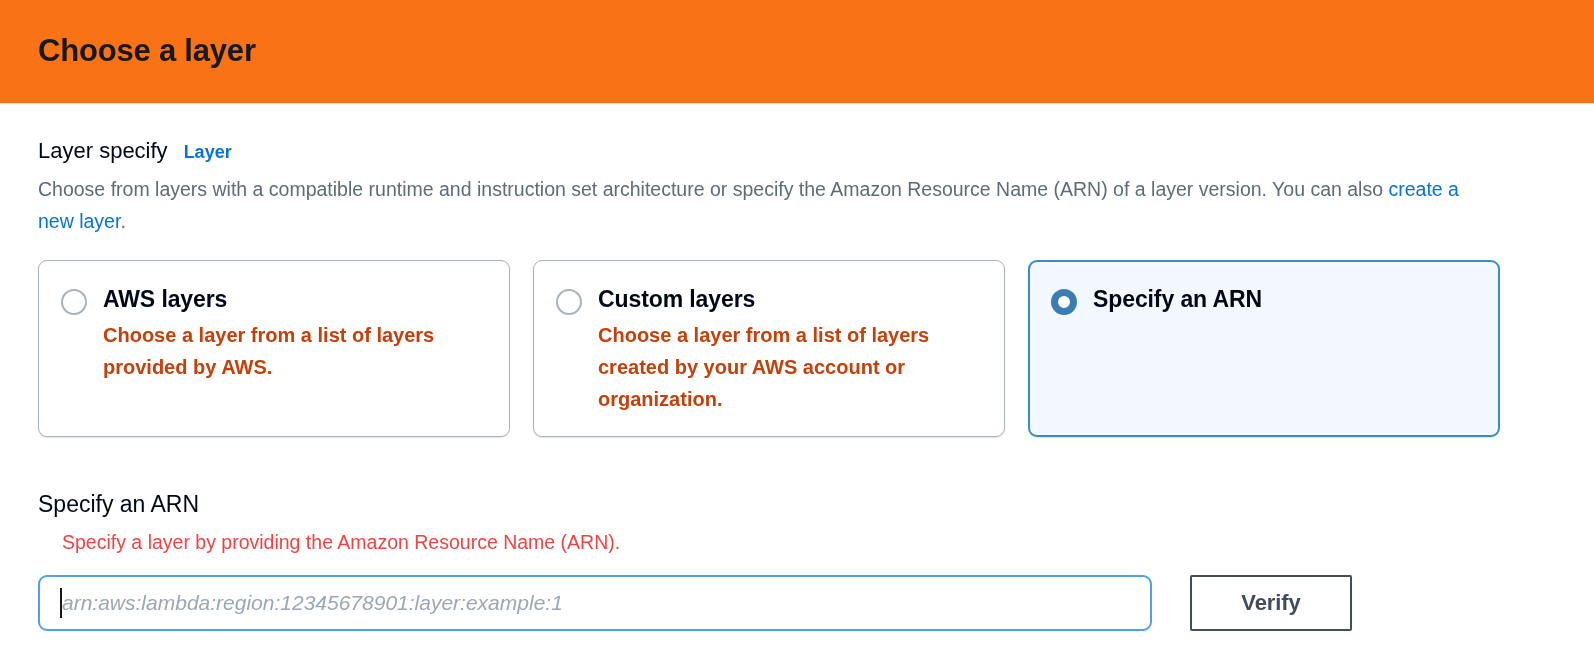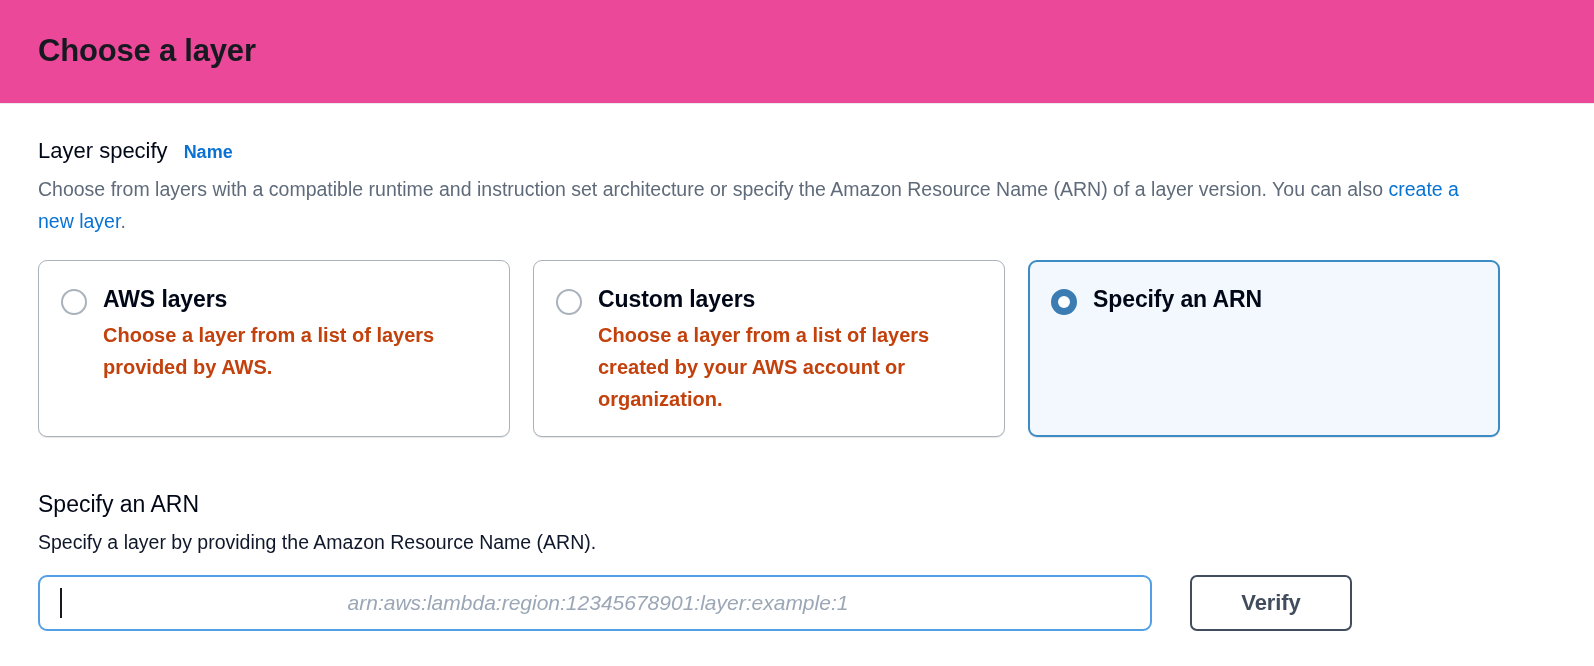--- a/index.html
+++ b/index.html
@@ -19,21 +19,21 @@
     width: 1594px;
     height: 666px;
     position: relative;
     background: #ffffff;
     box-sizing: border-box;
   }
 
   
   .modal-header {
     height: 104px;
-    background: #ec4899;
+    background: #f97316;
     border-bottom: 1px solid #e9ebed;
     box-sizing: border-box;
     display: flex;
     align-items: center;
     padding: 0 38px;
   }
   .modal-title {
     font-size: 31px;
     font-weight: bold;
     color: #16191f;
@@ -145,22 +145,23 @@
   }
   .arn-heading {
     font-size: 23px;
     color: #000716;
     font-weight: 400;
     line-height: 1.2;
   }
   .arn-desc {
     margin-top: 10px;
     font-size: 19.5px;
-    color: #0f172a;
+    color: #ef4444;
     line-height: 1.5;
+    margin-left: 24px;
   }
 
   .arn-input-row {
     margin-top: 18px;
     display: flex;
     align-items: center;
     gap: 38px;
   }
 
   .arn-input-wrap {
@@ -173,42 +174,41 @@
     height: 100%;
     box-sizing: border-box;
     border: 2px solid #539fe5;
     border-radius: 9px;
     background: #ffffff;
     font-family: "Liberation Sans", sans-serif;
     font-size: 21px;
     color: #000716;
     padding: 0 16px 0 22px;
     outline: none;
-    text-align: center;
   }
   .arn-input::placeholder {
     color: #9ba7b6;
     font-style: italic;
     opacity: 1;
   }
   .caret {
     position: absolute;
     left: 22px;
     top: 13px;
     width: 2px;
     height: 30px;
     background: #16191f;
   }
 
   .verify-button {
     height: 56px;
     min-width: 162px;
     box-sizing: border-box;
     border: 2px solid #414d5c;
-    border-radius: 7px;
+    border-radius: 2px;
     background: #ffffff;
     color: #414d5c;
     font-family: "Liberation Sans", sans-serif;
     font-size: 22px;
     font-weight: bold;
     cursor: pointer;
     padding: 0 26px;
     letter-spacing: -0.1px;
   }
 </style>
@@ -218,21 +218,21 @@
 <div class="modal">
 
   <div class="modal-header">
     <div class="modal-title">Choose a layer</div>
   </div>
 
   <div class="modal-body">
 
     <div class="field-label-row">
       <span class="field-label">Layer specify</span>
-      <span class="info-link">Name</span>
+      <span class="info-link">Layer</span>
     </div>
 
     <div class="field-description">
       <span>Choose from layers with a compatible runtime and instruction set architecture or specify the Amazon Resource Name (ARN) of a layer version. You can also </span><span class="inline-link">create a new layer</span><span>.</span>
     </div>
 
     <div class="tiles">
 
       <div class="tile">
         <span class="radio"></span>

